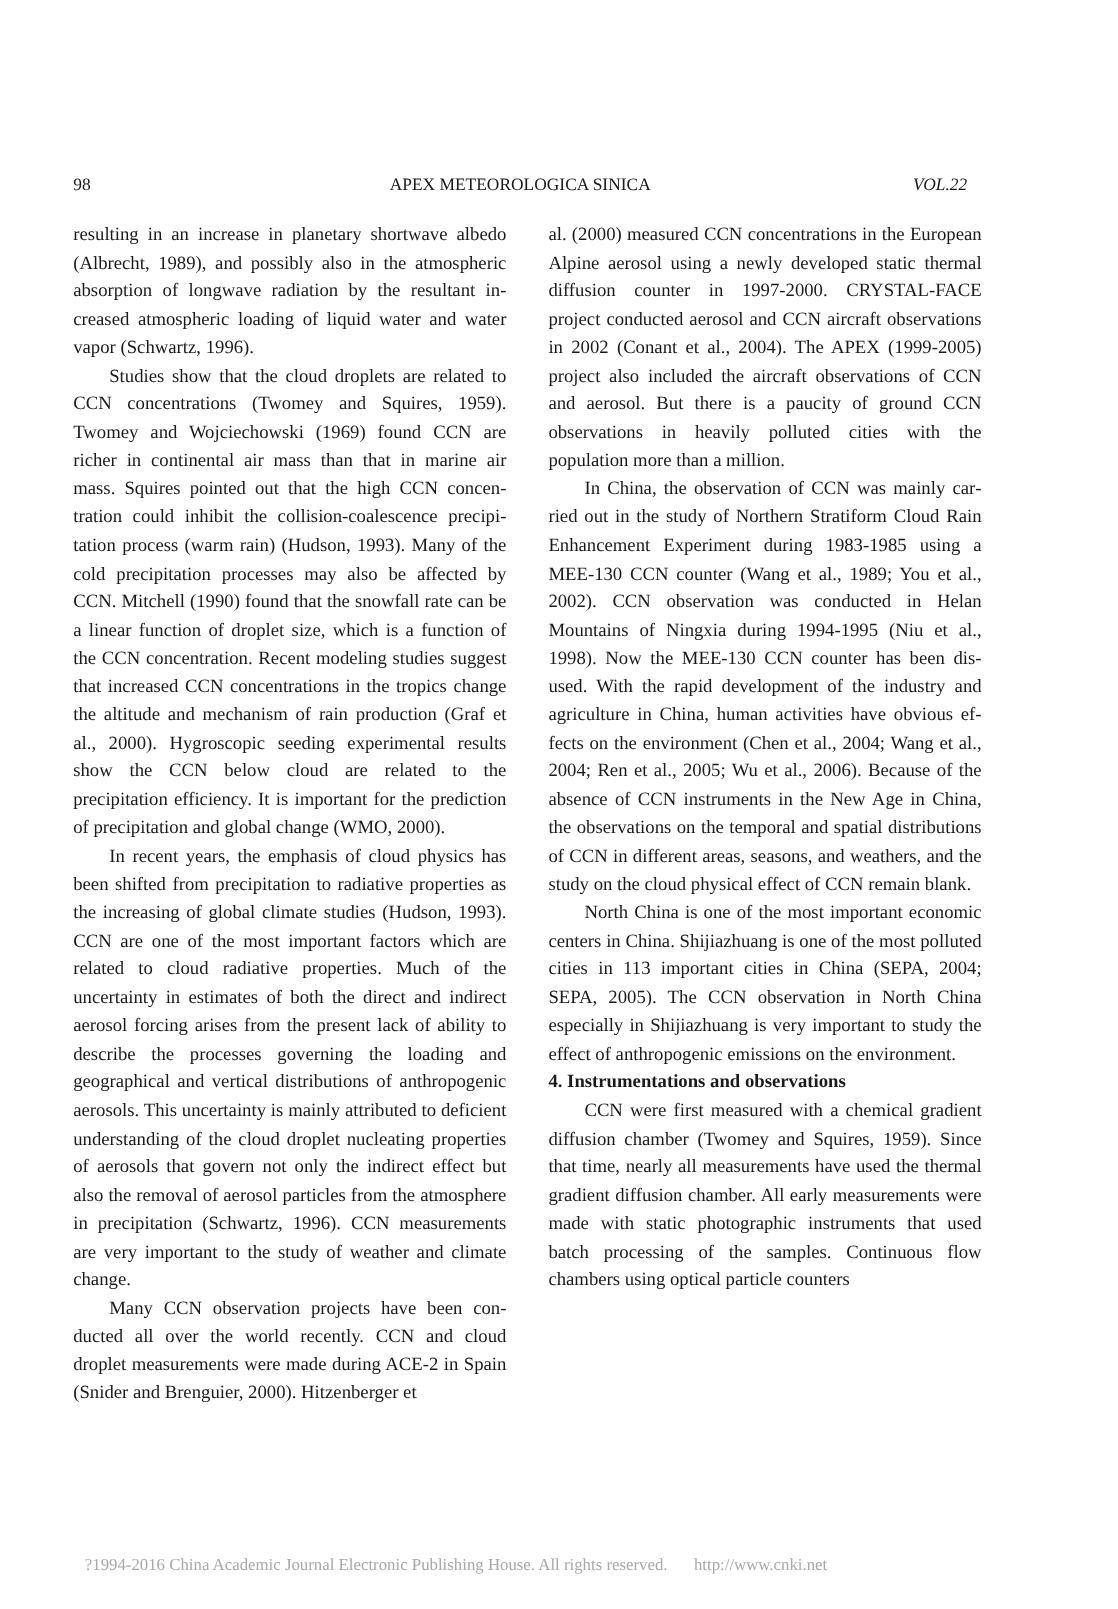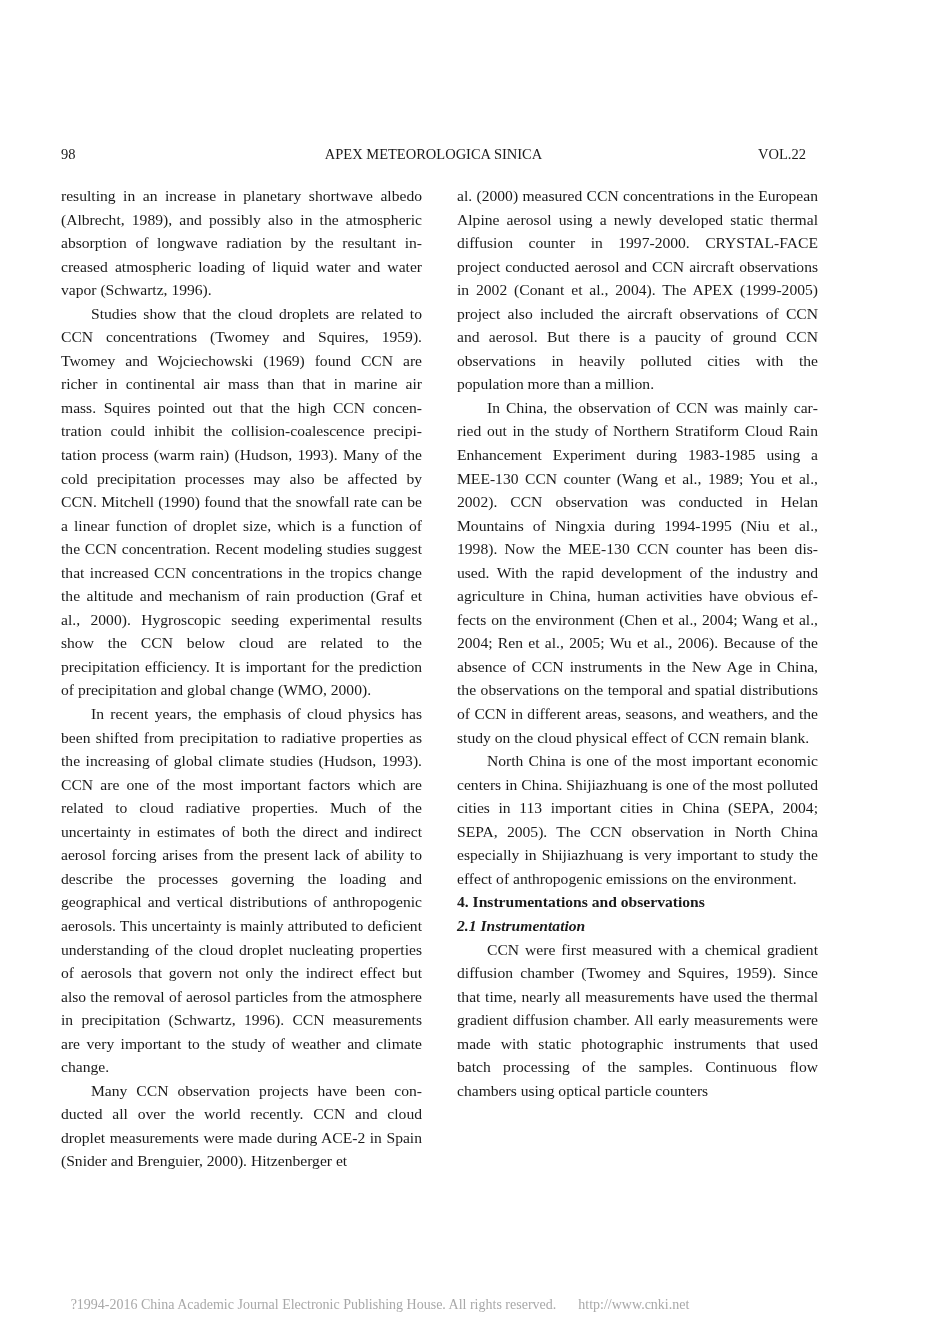--- a/index.html
+++ b/index.html
@@ -2,21 +2,21 @@
 <html><head>
 <meta charset="utf-8">
 <style>
   html, body { margin: 0; padding: 0; background: #ffffff; }
   body { width: 932px; height: 1341px; position: relative; overflow: hidden;
          font-family: "DejaVu Serif", "Liberation Serif", serif; color: #1a1a1a; }
   .header { position: absolute; top: 126px; left: 61px; width: 745px; height: 20px;
             font-family: "Liberation Serif", serif; font-size: 14.5px; margin-top: 20px; }
   .header .pn { position: absolute; left: 0; top: 0; }
   .header .jt { position: absolute; left: 0; right: 0; text-align: center; top: 0; }
-  .header .vol { position: absolute; right: 0; top: 0; }
+  .header .vol { position: absolute; right: 0; top: 0; font-style: italic; }
   .col { position: absolute; top: 184px; width: 361px;
          font-family: "Liberation Serif", serif; font-size: 15.6px; line-height: 23.55px;
          text-align: justify; hyphens: manual; }
   .col.left { left: 61px; }
   .col.right { left: 457px; }
   .col p { margin: 0; text-indent: 30px; }
   .col p.noindent { text-indent: 0; }
   .sec { font-weight: bold; margin: 17px 0 10px 0; text-indent: 0 !important; font-size: 15.6px; }
   .subsec { font-weight: bold; font-style: italic; margin: 0 0 13px 0; text-indent: 0 !important; }
   .footer { position: absolute; top: 1297px; left: 0; width: 760px; text-align: center;
@@ -37,19 +37,18 @@
   <p>Studies show that the cloud droplets are related to CCN concentrations (Twomey and Squires, 1959). Twomey and Wojciechowski (1969) found CCN are richer in continental air mass than that in marine air mass. Squires pointed out that the high CCN concen­tration could inhibit the collision-coalescence precipi­tation process (warm rain) (Hudson, 1993). Many of the cold precipitation processes may also be affected by CCN. Mitchell (1990) found that the snowfall rate can be a linear function of droplet size, which is a function of the CCN concentration. Recent modeling studies suggest that increased CCN concentrations in the tropics change the altitude and mechanism of rain production (Graf et al., 2000). Hygroscopic seeding experimental results show the CCN below cloud are related to the precipitation efficiency. It is important for the prediction of precipitation and global change (WMO, 2000).</p>
   <p>In recent years, the emphasis of cloud physics has been shifted from precipitation to radiative proper­ties as the increasing of global climate studies (Hud­son, 1993). CCN are one of the most important factors which are related to cloud radiative proper­ties. Much of the uncertainty in estimates of both the direct and indirect aerosol forcing arises from the present lack of ability to describe the processes gov­erning the loading and geographical and vertical dis­tributions of anthropogenic aerosols. This uncertainty is mainly attributed to deficient understanding of the cloud droplet nucleating properties of aerosols that govern not only the indirect effect but also the removal of aerosol particles from the atmosphere in precipita­tion (Schwartz, 1996). CCN measurements are very important to the study of weather and climate change.</p>
   <p>Many CCN observation projects have been con­ducted all over the world recently. CCN and cloud droplet measurements were made during ACE-2 in Spain (Snider and Brenguier, 2000). Hitzenberger et</p>
 </div>
 
 <div class="col right">
   <p class="noindent">al. (2000) measured CCN concentrations in the Eu­ropean Alpine aerosol using a newly developed static thermal diffusion counter in 1997-2000. CRYSTAL-FACE project conducted aerosol and CCN aircraft ob­servations in 2002 (Conant et al., 2004). The APEX (1999-2005) project also included the aircraft obser­vations of CCN and aerosol. But there is a paucity of ground CCN observations in heavily polluted cities with the population more than a million.</p>
   <p>In China, the observation of CCN was mainly car­ried out in the study of Northern Stratiform Cloud Rain Enhancement Experiment during 1983-1985 us­ing a MEE-130 CCN counter (Wang et al., 1989; You et al., 2002). CCN observation was conducted in Helan Mountains of Ningxia during 1994-1995 (Niu et al., 1998). Now the MEE-130 CCN counter has been dis­used. With the rapid development of the industry and agriculture in China, human activities have obvious ef­fects on the environment (Chen et al., 2004; Wang et al., 2004; Ren et al., 2005; Wu et al., 2006). Because of the absence of CCN instruments in the New Age in China, the observations on the temporal and spatial distributions of CCN in different areas, seasons, and weathers, and the study on the cloud physical effect of CCN remain blank.</p>
   <p>North China is one of the most important eco­nomic centers in China. Shijiazhuang is one of the most polluted cities in 113 important cities in China (SEPA, 2004; SEPA, 2005). The CCN observation in North China especially in Shijiazhuang is very impor­tant to study the effect of anthropogenic emissions on the environment.</p>
   <p class="sec">4.  Instrumentations and observations</p>
-  <p class="subsec">2.1  Instrumentation</p>
   <p>CCN were first measured with a chemical gradi­ent diffusion chamber (Twomey and Squires, 1959). Since that time, nearly all measurements have used the thermal gradient diffusion chamber. All early mea­surements were made with static photographic instru­ments that used batch processing of the samples. Con­tinuous flow chambers using optical particle counters</p>
 </div>
 
 <div class="footer">
   <span>?1994-2016 China Academic Journal Electronic Publishing House. All rights reserved.</span><span>http://www.cnki.net</span>
 </div>
 
 </body></html>

